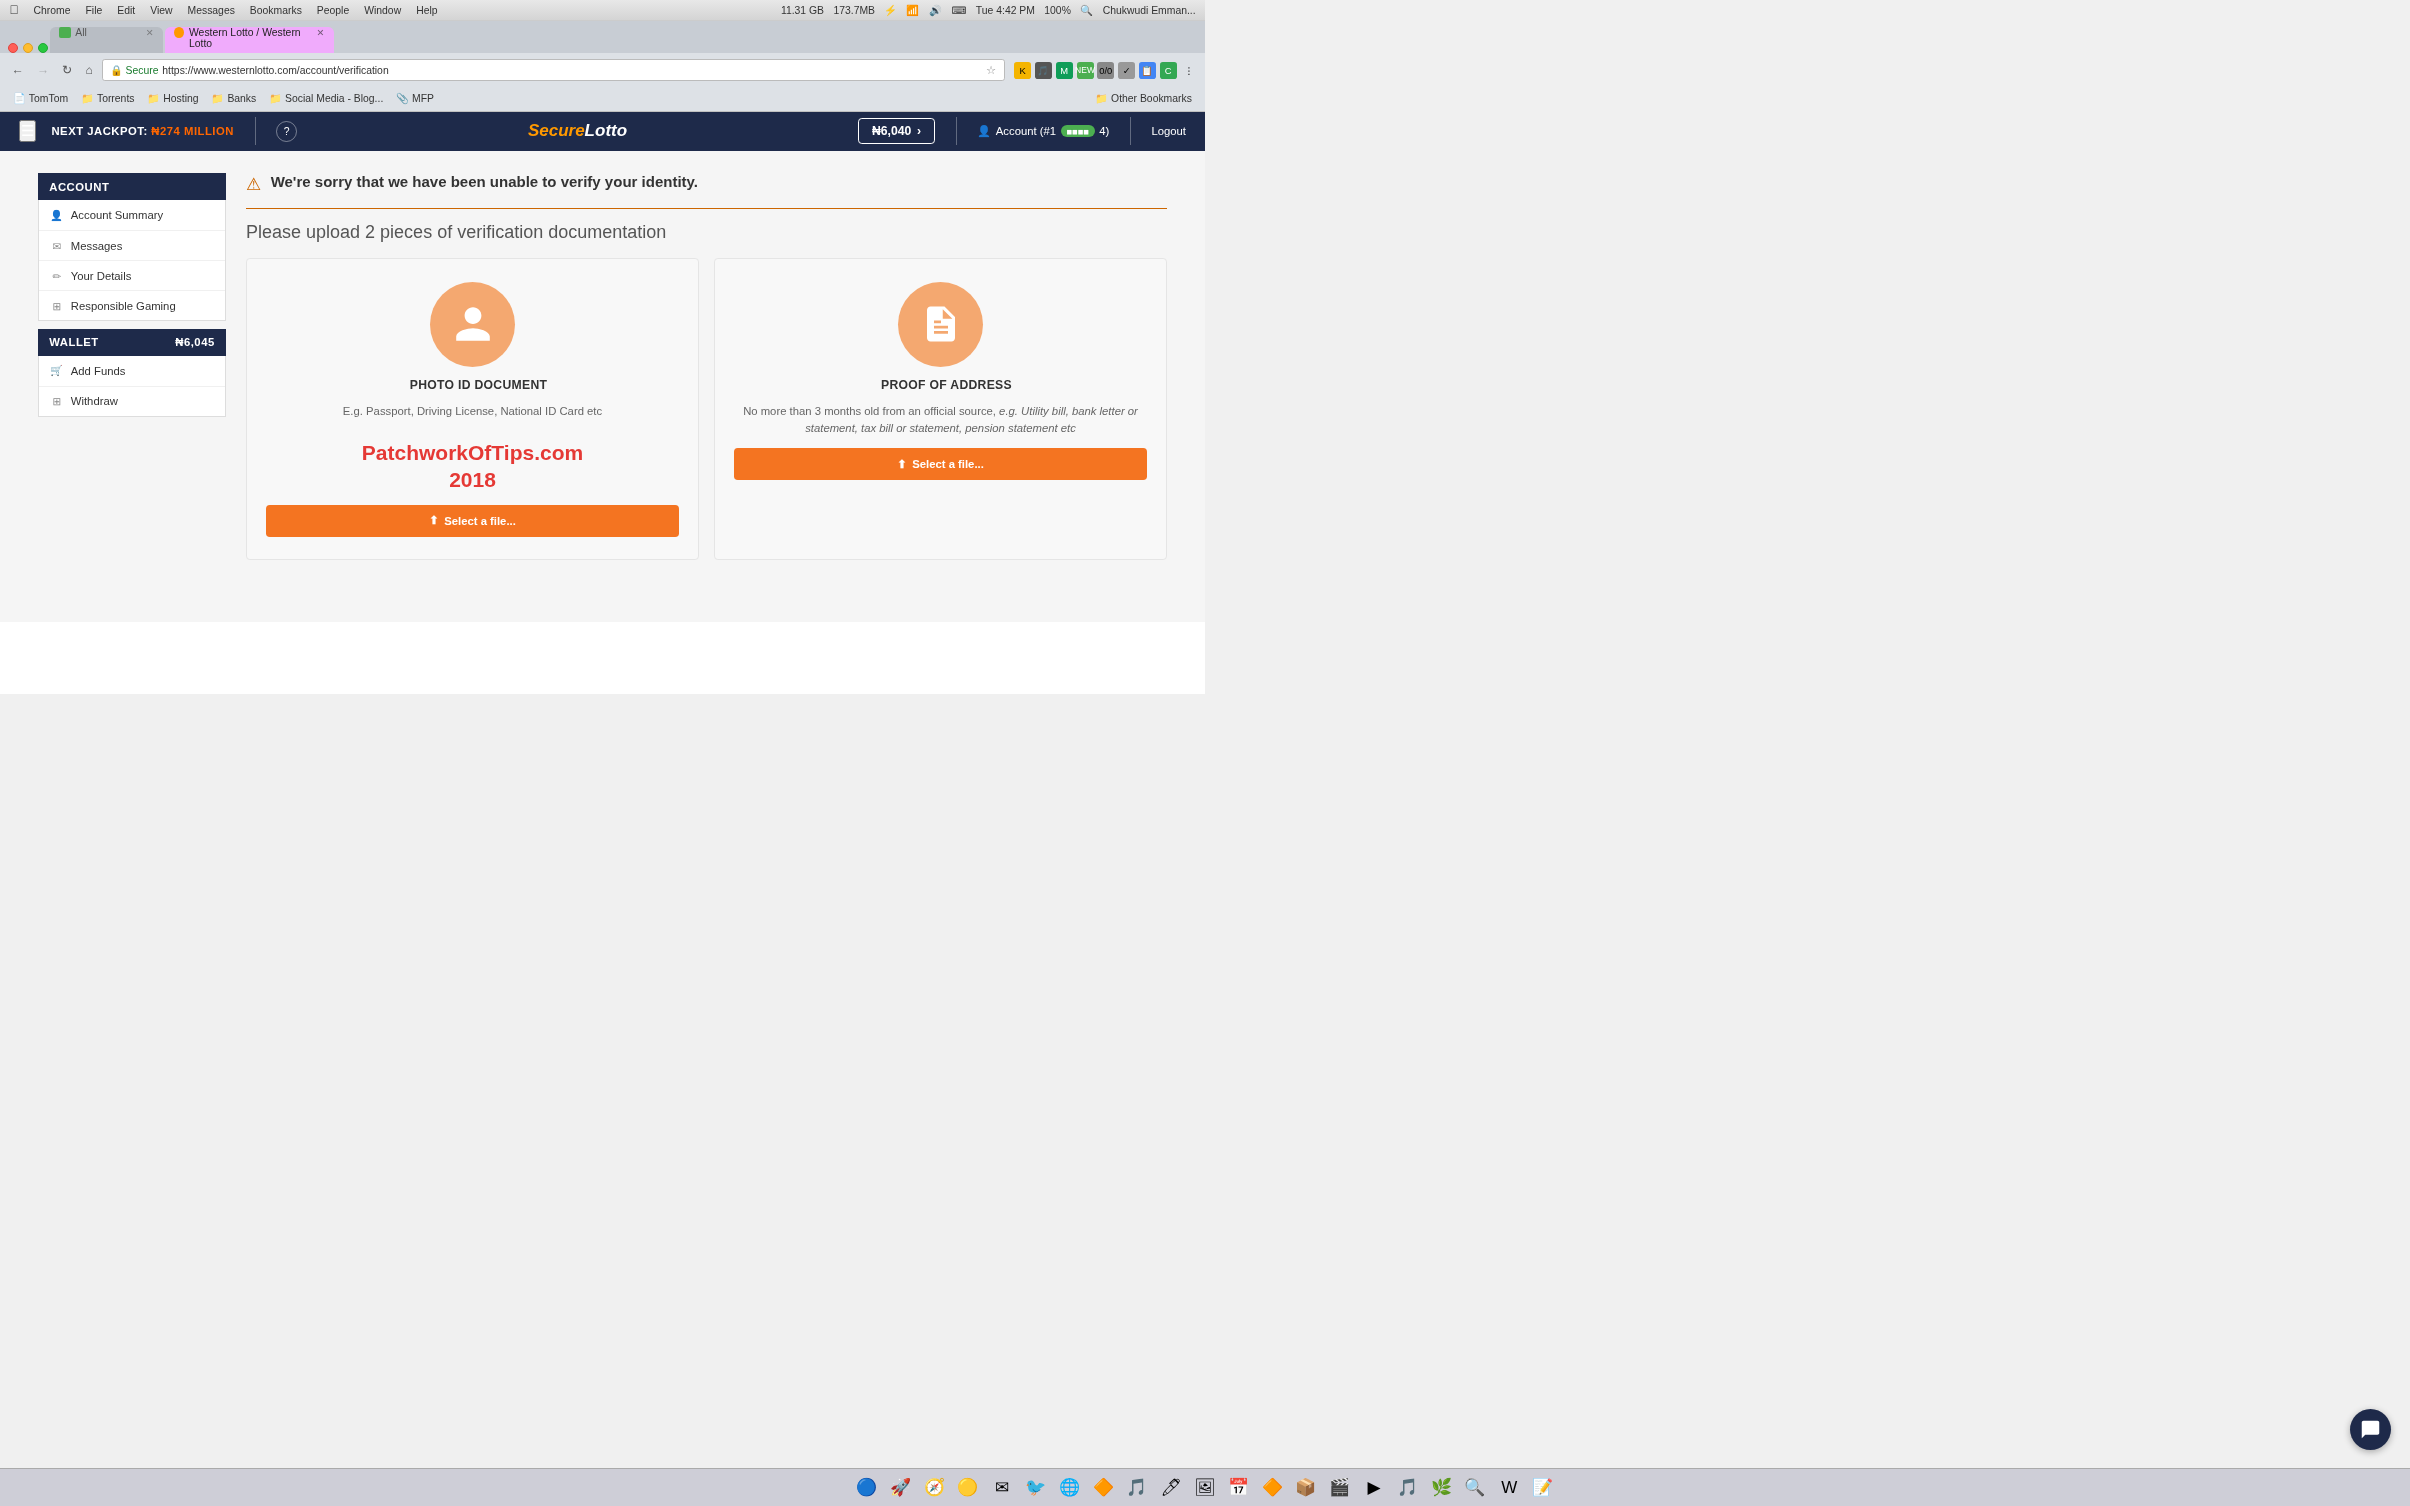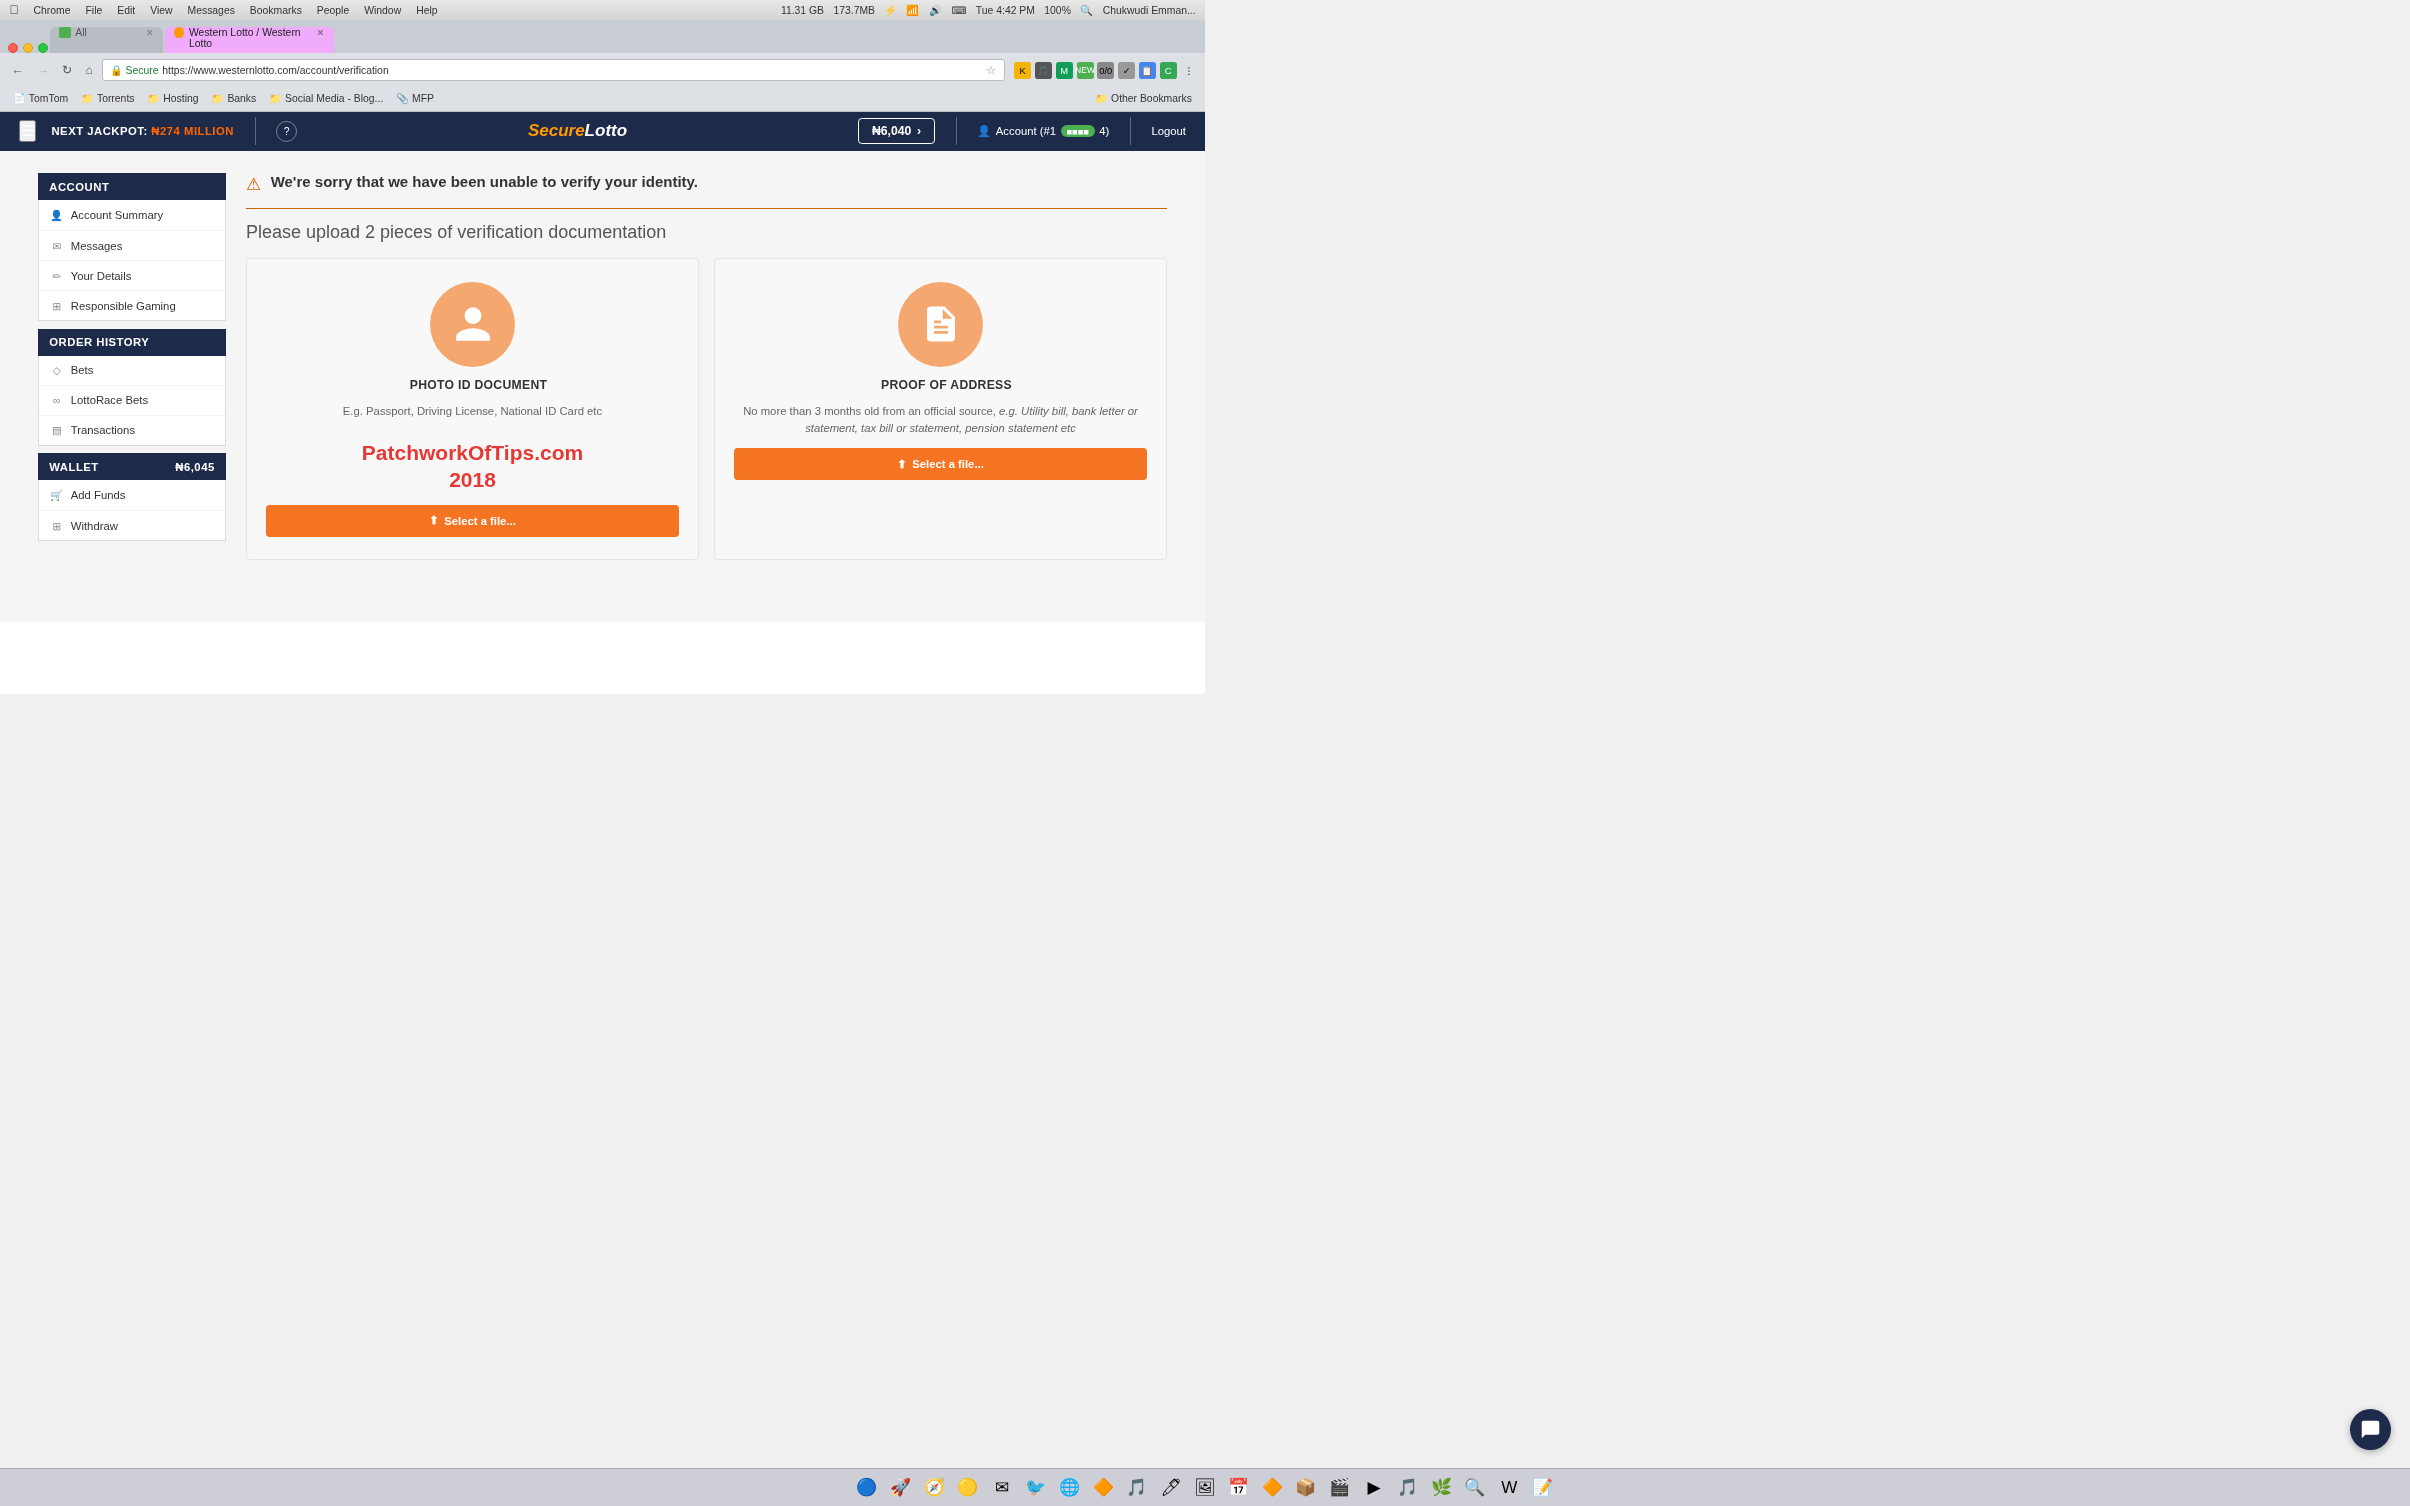--- a/index.html
+++ b/index.html
@@ -437,37 +437,20 @@
             <span class="sidebar-icon">✏</span>
             <span>Your Details</span>
           </div>
           <div class="sidebar-item">
             <span class="sidebar-icon">⊞</span>
             <span>Responsible Gaming</span>
           </div>
         </div>
       </div>
 
-      <div class="sidebar-section">
-        <div class="sidebar-heading">ORDER HISTORY</div>
-        <div class="sidebar-items">
-          <div class="sidebar-item">
-            <span class="sidebar-icon">◇</span>
-            <span>Bets</span>
-          </div>
-          <div class="sidebar-item">
-            <span class="sidebar-icon">∞</span>
-            <span>LottoRace Bets</span>
-          </div>
-          <div class="sidebar-item">
-            <span class="sidebar-icon">▤</span>
-            <span>Transactions</span>
-          </div>
-        </div>
-      </div>
 
       <div class="sidebar-section">
         <div class="wallet-heading">
           <span>WALLET</span>
           <span>₦6,045</span>
         </div>
         <div class="sidebar-items">
           <div class="sidebar-item">
             <span class="sidebar-icon">🛒</span>
             <span>Add Funds</span>

